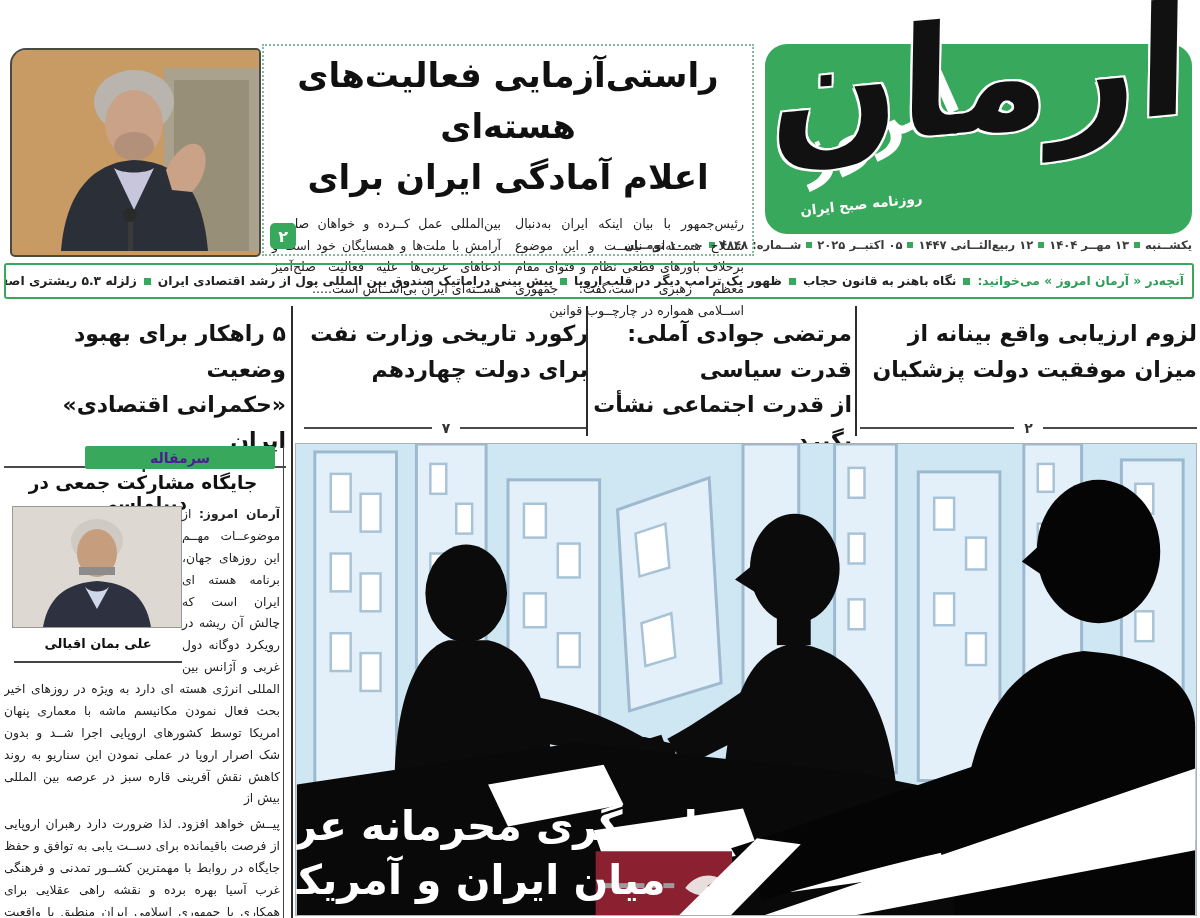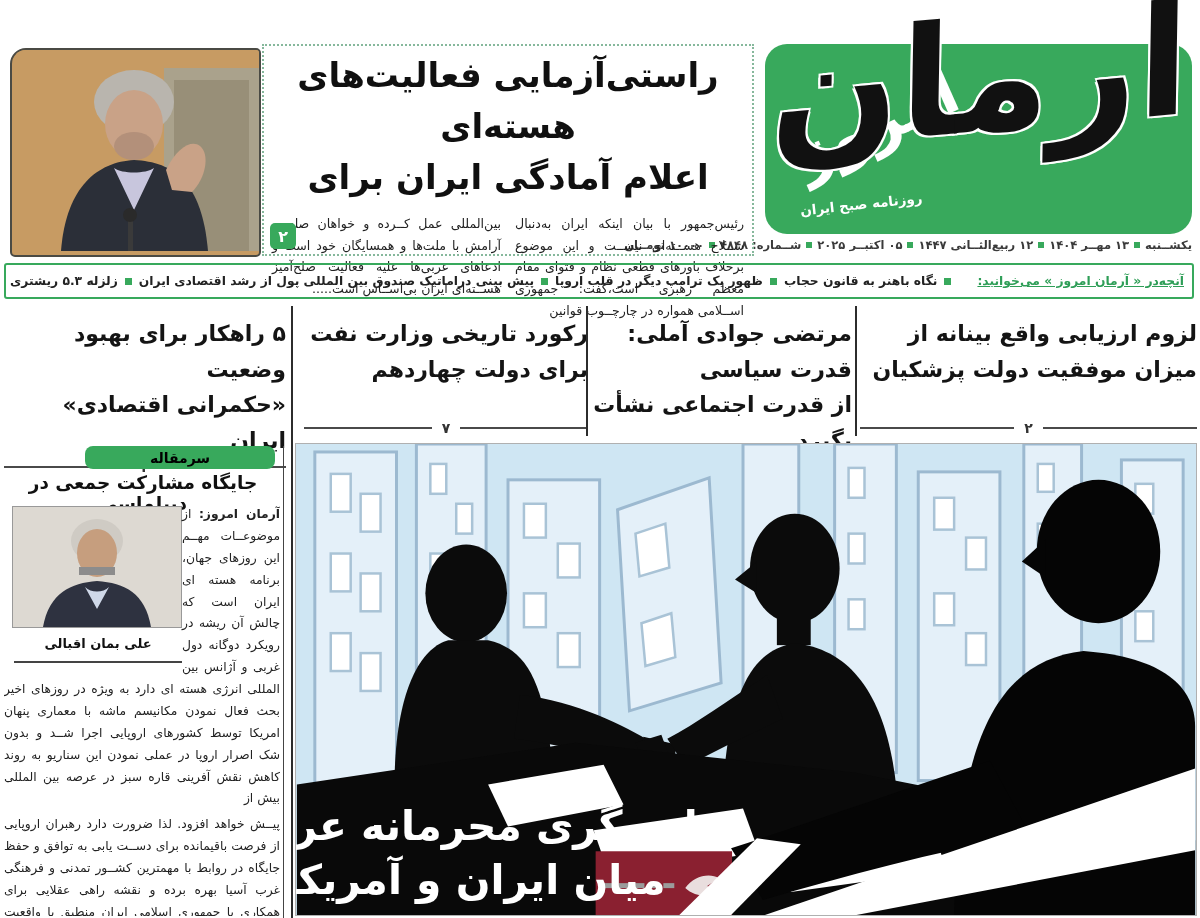--- a/index.html
+++ b/index.html
@@ -27,35 +27,35 @@
   .lead-h{margin:0;text-align:center;font-size:34px;line-height:1.5;color:#101010;font-weight:bold;}
   .lead-cols{display:flex;gap:14px;margin-top:10px;}
   .lead-col{flex:1;font-size:12.6px;line-height:1.72;color:#222;text-align:justify;}
   .page-badge{position:absolute;left:6px;bottom:5px;width:26px;height:26px;background:#38a95c;
         border-radius:5px;color:#fff;font-weight:bold;font-size:16px;display:flex;
         align-items:center;justify-content:center;}
   
   .teaser{position:absolute;left:4px;top:263px;width:1190px;height:36px;box-sizing:border-box;
         border:2px solid #38a95c;border-radius:3px;display:flex;align-items:center;
         padding:0 8px;font-size:12.3px;font-weight:bold;color:#222;white-space:nowrap;overflow:hidden;}
-  .teaser-label{color:#2e9e57;margin-left:19px;text-decoration:underline;}
+  .teaser-label{color:#2e9e57;margin-left:0;}
   .tsq{display:inline-block;width:7px;height:7px;background:#38a95c;margin:0 7px;flex:0 0 auto;}
   
   .hl{position:absolute;top:306px;height:132px;display:flex;flex-direction:column;
         justify-content:flex-start;}
   .hl .txt{font-weight:bold;color:#141414;font-size:22px;line-height:1.62;
         margin-top:10px;}
   .pager{display:flex;align-items:center;margin-top:auto;margin-bottom:2px;}
   .pager .ln{flex:1;height:2px;background:#4a4a4a;}
   .pager .num{font-size:14px;font-weight:bold;color:#333;padding:0 10px;}
   .vsep{position:absolute;width:2px;background:#2c2c2c;}
   
   .ed-badge{position:absolute;left:85px;top:446px;width:190px;height:23px;background:#38a95c;
-        color:#000000;font-size:14px;font-weight:bold;display:flex;align-items:center;
-        justify-content:center;border-radius:8px;}
+        color:#4c1d95;font-size:14px;font-weight:bold;display:flex;align-items:center;
+        justify-content:center;border-radius:2px;}
   .ed-title{position:absolute;left:2px;top:472px;width:282px;text-align:center;font-size:18.5px;
         font-weight:bold;color:#111;}
   .ed-body{position:absolute;left:4px;top:504px;width:276px;height:412px;overflow:hidden;
         font-size:12.3px;line-height:1.78;color:#222;text-align:justify;}
   .ed-photobox{float:left;width:168px;margin:2px 0 4px 10px;}
   .ed-photo{width:168px;height:120px;border:1px solid #999;display:block;background:#e8e6e1;}
   .ed-author{display:block;text-align:center;font-size:13px;font-weight:bold;color:#111;
         padding:4px 0 6px 0;border-bottom:2px solid #444;}
   .ed-body p{margin:0 0 4px 0;}
   .ed-lead-in{font-weight:bold;}

